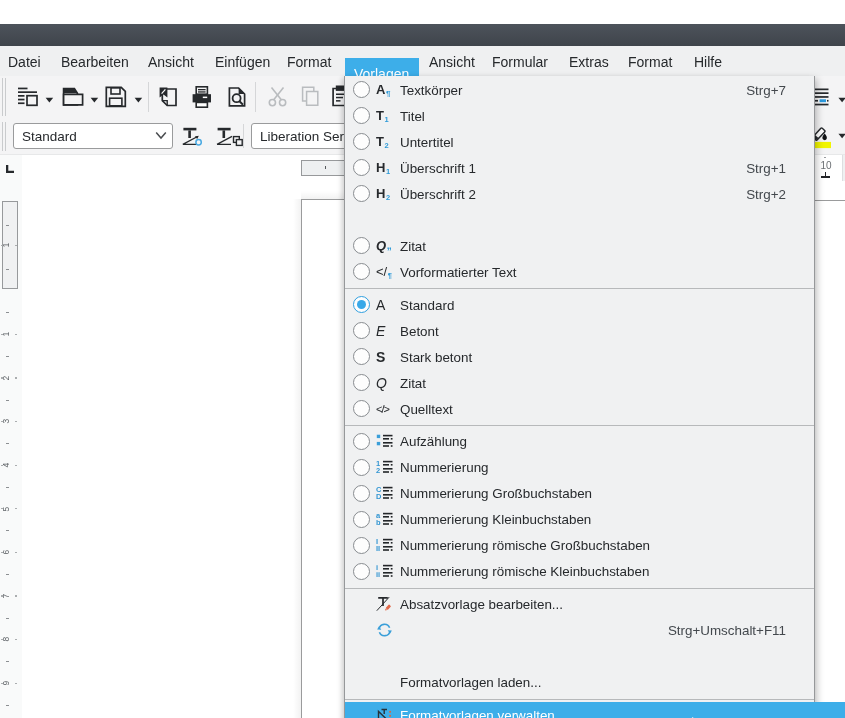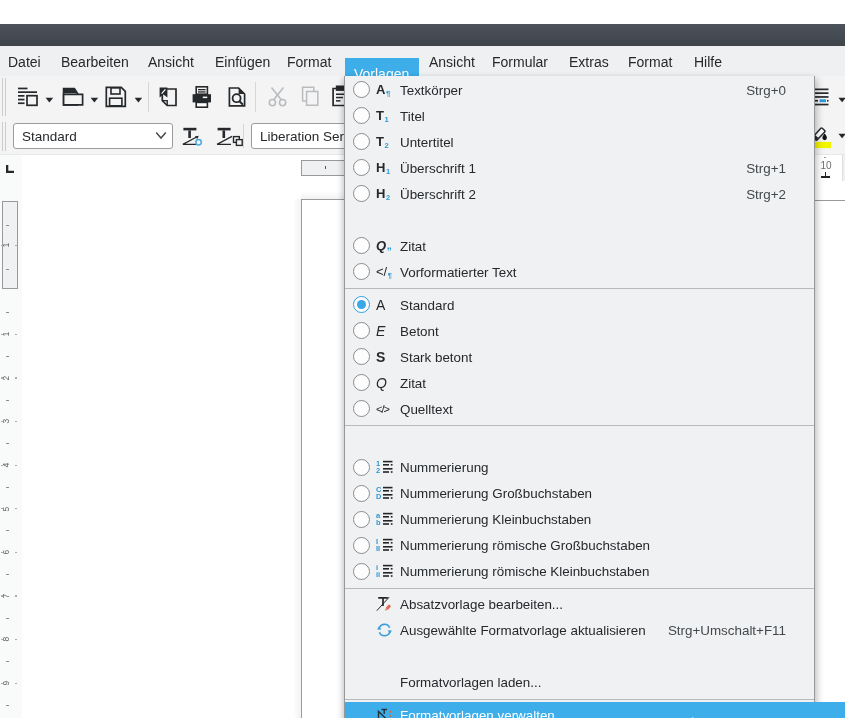--- a/index.html
+++ b/index.html
@@ -306,21 +306,21 @@
   <div id="hruler">
     <div class="abs" style="left:22.8px; top:4.5px; width:1.3px; height:3.6px; background:#55585b"></div>
   </div>
 
   <div id="menu">
 
     <div class="mrow" style="top:0.5px">
         <span class="radio"></span>
         <span class="micon"><span class="ltr">A</span><span class="sub" style="font-size:8px">¶</span></span>
         <span class="lbl">Textkörper</span>
-        <span class="sc">Strg+0</span>
+        <span class="sc">Strg+7</span>
       </div>
     <div class="mrow" style="top:26.5px">
         <span class="radio"></span>
         <span class="micon"><span class="ltr">T</span><span class="sub">1</span></span>
         <span class="lbl">Titel</span>
       </div>
     <div class="mrow" style="top:52.5px">
         <span class="radio"></span>
         <span class="micon"><span class="ltr">T</span><span class="sub">2</span></span>
         <span class="lbl">Untertitel</span>
@@ -369,20 +369,36 @@
         <span class="micon"><span class="ltr" style="font-weight:400;font-style:italic;font-size:14px">Q</span></span>
         <span class="lbl">Zitat</span>
       </div>
     <div class="mrow" style="top:319.5px">
         <span class="radio"></span>
         <span class="micon"><span class="ltr" style="font-weight:400;font-size:11px;letter-spacing:-1px">&lt;/&gt;</span></span>
         <span class="lbl">Quelltext</span>
       </div>
     <div class="msep" style="top:348.75px"></div>
 
+    <div class="mrow" style="top:352px">
+        <span class="radio"></span>
+        <span class="micon" id="ic-ul"><svg width="17" height="17" viewBox="0 0 17 17">
+            <rect x="0.8" y="2.2" width="3.4" height="3.4" fill="#3a9fd9"></rect>
+            <rect x="0.8" y="9.4" width="3.4" height="3.4" fill="#3a9fd9"></rect>
+            <g fill="#232629">
+              <rect x="7" y="2.3" width="9.5" height="1.6"></rect>
+              <rect x="7" y="5.5" width="6" height="1.6"></rect>
+              <rect x="14.8" y="5.5" width="1.7" height="1.6"></rect>
+              <rect x="7" y="9.5" width="9.5" height="1.6"></rect>
+              <rect x="7" y="12.7" width="6" height="1.6"></rect>
+              <rect x="14.8" y="12.7" width="1.7" height="1.6"></rect>
+            </g>
+          </svg></span>
+        <span class="lbl">Aufzählung</span>
+      </div>
     <div class="mrow" style="top:378px">
         <span class="radio"></span>
         <span class="micon" id="ic-ol1"><svg width="17" height="17" viewBox="0 0 17 17">
             <text x="0" y="7" font-family="Liberation Sans" font-weight="bold" font-size="7.5" fill="#3195d2">1</text>
             <text x="0" y="14.2" font-family="Liberation Sans" font-weight="bold" font-size="7.5" fill="#3195d2">2</text>
             <g fill="#232629">
               <rect x="7" y="2.3" width="9.5" height="1.6"></rect>
               <rect x="7" y="5.5" width="6" height="1.6"></rect>
               <rect x="14.8" y="5.5" width="1.7" height="1.6"></rect>
               <rect x="7" y="9.5" width="9.5" height="1.6"></rect>
@@ -471,21 +487,20 @@
       </div>
     <div class="mrow" style="top:541px">
         <span class="micon" id="ic-upd"><svg width="17" height="17" viewBox="0 0 17 17">
             <g stroke="#3a9fd9" stroke-width="1.6" fill="none">
               <path d="M3.1 7.2 A5.5 5.5 0 0 1 13.6 6.3"></path>
               <path d="M13.9 9.8 A5.5 5.5 0 0 1 3.4 10.7"></path>
             </g>
             <path d="M1.1 7.9 L5.3 8.3 L3.0 4.7 Z" fill="#3a9fd9"></path>
             <path d="M15.9 9.1 L11.7 8.7 L14.0 12.3 Z" fill="#3a9fd9"></path>
           </svg></span>
-        <span class="lbl">Ausgewählte Formatvorlage aktualisieren</span>
         <span class="sc">Strg+Umschalt+F11</span>
       </div>
     <div class="mrow" style="top:593px">
         <span class="lbl">Formatvorlagen laden...</span>
       </div>
     <div class="msep" style="top:622.5px"></div>
     <div class="mrow" id="mhl" style="top:626px">
         <span class="micon" id="ic-manage-slot"><svg width="17" height="17" viewBox="0 0 17 17">
             <path d="M2.5 14.5 L2.5 5 L12.5 14.5 Z" fill="none" stroke="#26323a" stroke-width="1.4"></path>
             <path d="M5.5 3 H11 M8.2 3 V7.5" stroke="#26323a" stroke-width="1.4" fill="none"></path>

